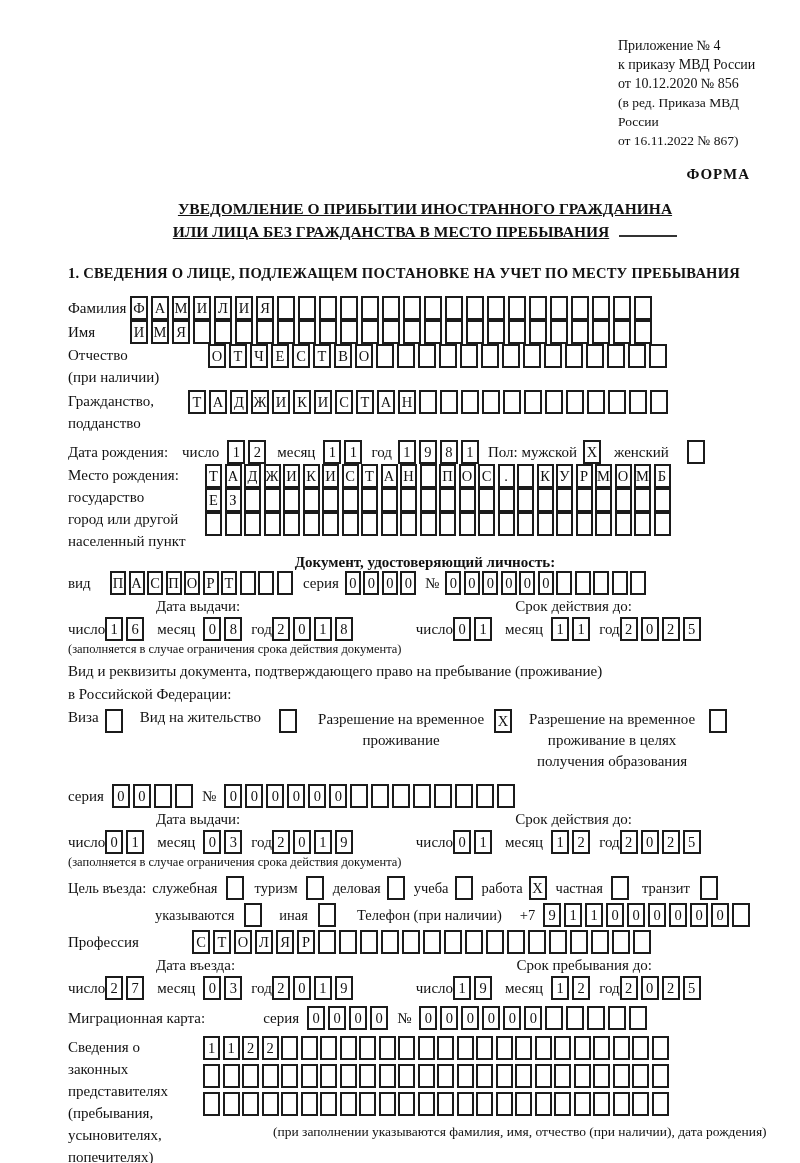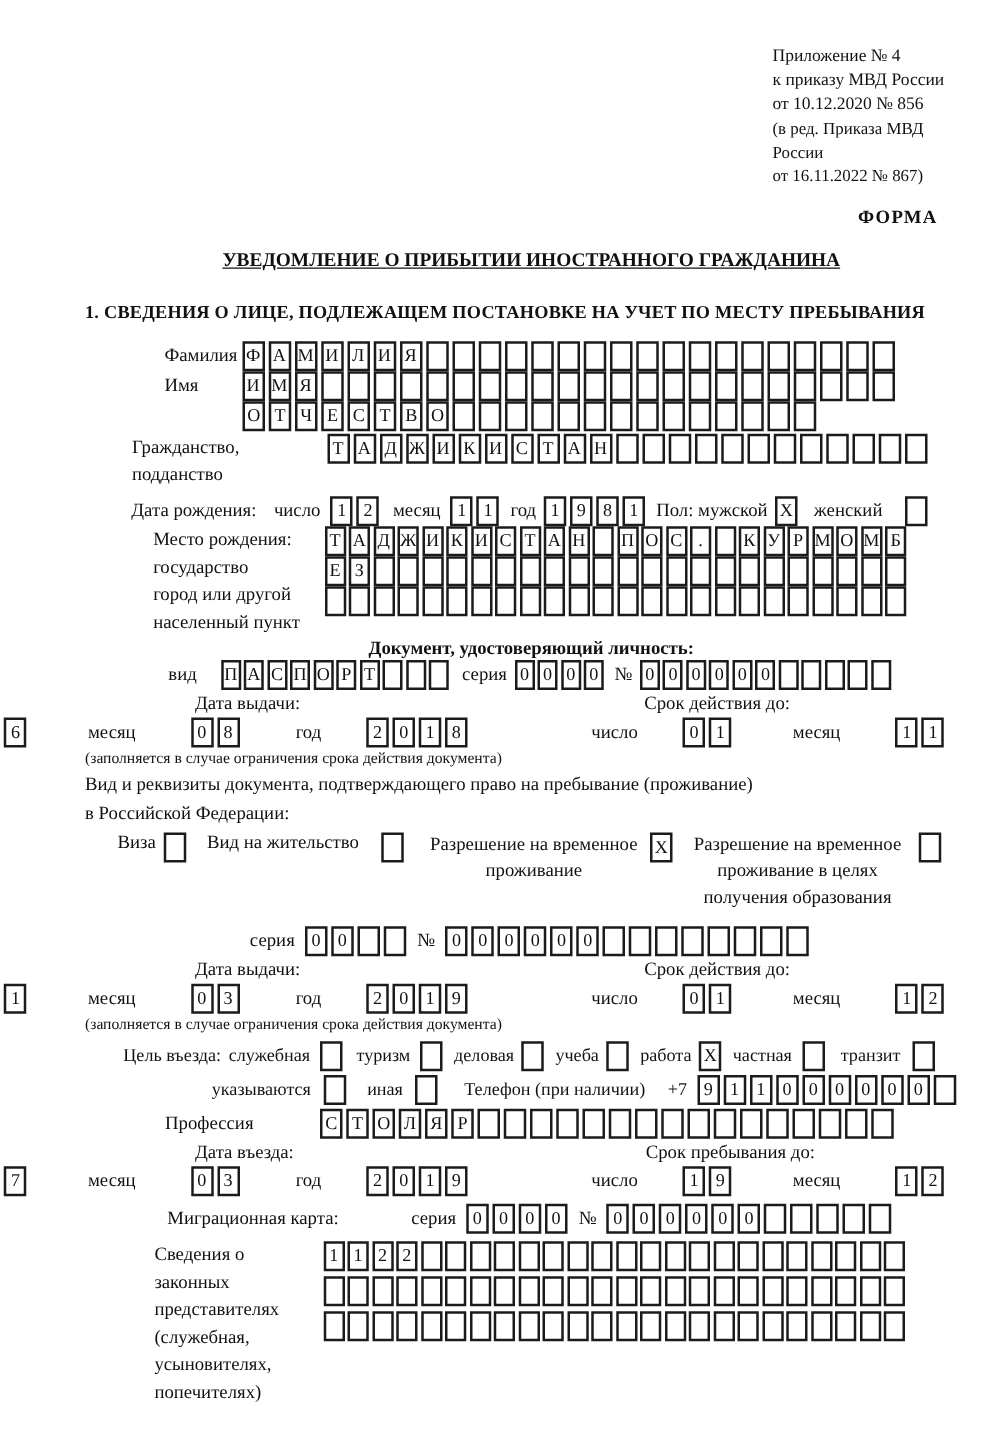--- a/index.html
+++ b/index.html
@@ -10,32 +10,32 @@
     color:#111; font-size:15px;
     padding:36px 18px 0 68px;
   }
   .annex { margin-left:550px; font-size:14px; line-height:19px; }
   .annex .small { font-size:13.5px; }
   .forma { text-align:right; padding-right:32px; font-weight:bold; margin-top:16px; font-size:15px; letter-spacing:1px; }
   .title { text-align:center; font-weight:bold; font-size:15.5px; line-height:23px; margin-top:14px;text-decoration:underline; }
   .blank-line { display:inline-block; width:58px; border-bottom:2px solid #333; height:14px; margin-left:10px; }
   .sect { font-weight:bold; font-size:14.6px; margin-top:22px; letter-spacing:0.2px; }
 
-  .row { display:flex; align-items:center; white-space:nowrap;justify-content:center; }
+  .row { display:flex; align-items:center; white-space:nowrap; }
   .row-top { align-items:flex-start; }
   .lbl { display:inline-block; }
   .cells { display:inline-flex; }
   .cell {
     display:inline-block; width:18px; height:24px; border:2px solid #1b1b1b;
     margin-right:3px; text-align:center; line-height:21px; font-size:14.5px;
     background:#fff; flex:0 0 auto;
   }
   .sm .cell { width:17px; margin-right:2.5px; }
   .xs .cell { width:16px; margin-right:2.5px; }
-  .mt2{margin-top:2px;gap:36px;} .mt3{margin-top:3px;} .mt6{margin-top:6px;} .mt12{margin-top:12px;} .mt14{margin-top:14px;}
+  .mt2{margin-top:2px;} .mt3{margin-top:3px;} .mt6{margin-top:6px;} .mt12{margin-top:12px;} .mt14{margin-top:14px;}
   .w62{width:62px;} .w120{width:120px;} .w124{width:124px;} .w137{width:137px; line-height:22px;} .w105{width:105px; line-height:22px;}
   .gap6{margin-left:6px;} .gap8{margin-left:8px;} .gap10{margin-left:10px;} .gap14{margin-left:14px;} .gap18{margin-left:18px;}
   .center-bold { text-align:center; font-weight:bold; margin-top:2px; }
   .date-heads { display:flex; margin-top:3px; }
   .date-heads .h1 { margin-left:88px; }
   .date-heads .h2 { margin-left:auto; margin-right:150px; }
   .note { font-size:12.5px; padding-right:8px; margin-top:1px; }
   .stack { display:inline-block; text-align:center; line-height:21px; vertical-align:top; }
   .rep-note { font-size:13.5px; margin-top:8px; text-align:center; padding-left:70px; }
   .colrows > .cells { display:flex; }
@@ -48,20 +48,21 @@
   <div>к приказу МВД России</div>
   <div>от 10.12.2020 № 856</div>
   <div class="small">(в ред. Приказа МВД России</div>
   <div class="small">от 16.11.2022 № 867)</div>
 </div>
 
 <div class="forma">ФОРМА</div>
 
 <div class="title">
   <div>УВЕДОМЛЕНИЕ О ПРИБЫТИИ ИНОСТРАННОГО ГРАЖДАНИНА</div>
+  <div><span>ИЛИ ЛИЦА БЕЗ ГРАЖДАНСТВА В МЕСТО ПРЕБЫВАНИЯ</span><span class="blank-line"></span></div>
 </div>
 
 <div class="sect">1. СВЕДЕНИЯ О ЛИЦЕ, ПОДЛЕЖАЩЕМ ПОСТАНОВКЕ НА УЧЕТ ПО МЕСТУ ПРЕБЫВАНИЯ</div>
 
 <div class="row mt14">
   <span class="lbl w62">Фамилия</span>
   <span class="cells">
       <span class="cell">Ф</span>
       <span class="cell">А</span>
       <span class="cell">М</span>
@@ -115,20 +116,24 @@
       <span class="cell"></span>
       <span class="cell"></span>
       <span class="cell"></span>
       <span class="cell"></span>
       <span class="cell"></span>
       <span class="cell"></span>
     </span>
 </div>
 
 <div class="row row-top">
+  <span class="lbl" style="width:140px; line-height:22px;">
+    <span>Отчество</span><br>
+    <span>(при наличии)</span>
+  </span>
   <span class="cells">
       <span class="cell">О</span>
       <span class="cell">Т</span>
       <span class="cell">Ч</span>
       <span class="cell">Е</span>
       <span class="cell">С</span>
       <span class="cell">Т</span>
       <span class="cell">В</span>
       <span class="cell">О</span>
       <span class="cell"></span>
@@ -622,21 +627,21 @@
       <span class="cell"></span>
       <span class="cell"></span>
     </span>
 </div>
 
 <div class="row row-top mt6">
   <span class="lbl w105">
     <span>Сведения о</span><br>
     <span>законных</span><br>
     <span>представителях</span><br>
-    <span>(служебная,</span><br>
+    <span>(пребывания,</span><br>
     <span>усыновителях,</span><br>
     <span>попечителях)</span>
   </span>
   <span style="display:inline-block; margin-left:30px;">
     <span class="cells sm" style="display:flex; margin-bottom:4px;">
         <span class="cell">1</span>
         <span class="cell">1</span>
         <span class="cell">2</span>
         <span class="cell">2</span>
         <span class="cell"></span>
@@ -705,14 +710,15 @@
         <span class="cell"></span>
         <span class="cell"></span>
         <span class="cell"></span>
         <span class="cell"></span>
         <span class="cell"></span>
         <span class="cell"></span>
         <span class="cell"></span>
         <span class="cell"></span>
         <span class="cell"></span>
       </span>
+    <span class="rep-note" style="display:block;">(при заполнении указываются фамилия, имя, отчество (при наличии), дата рождения)</span>
   </span>
 </div>
 
 </body></html>

